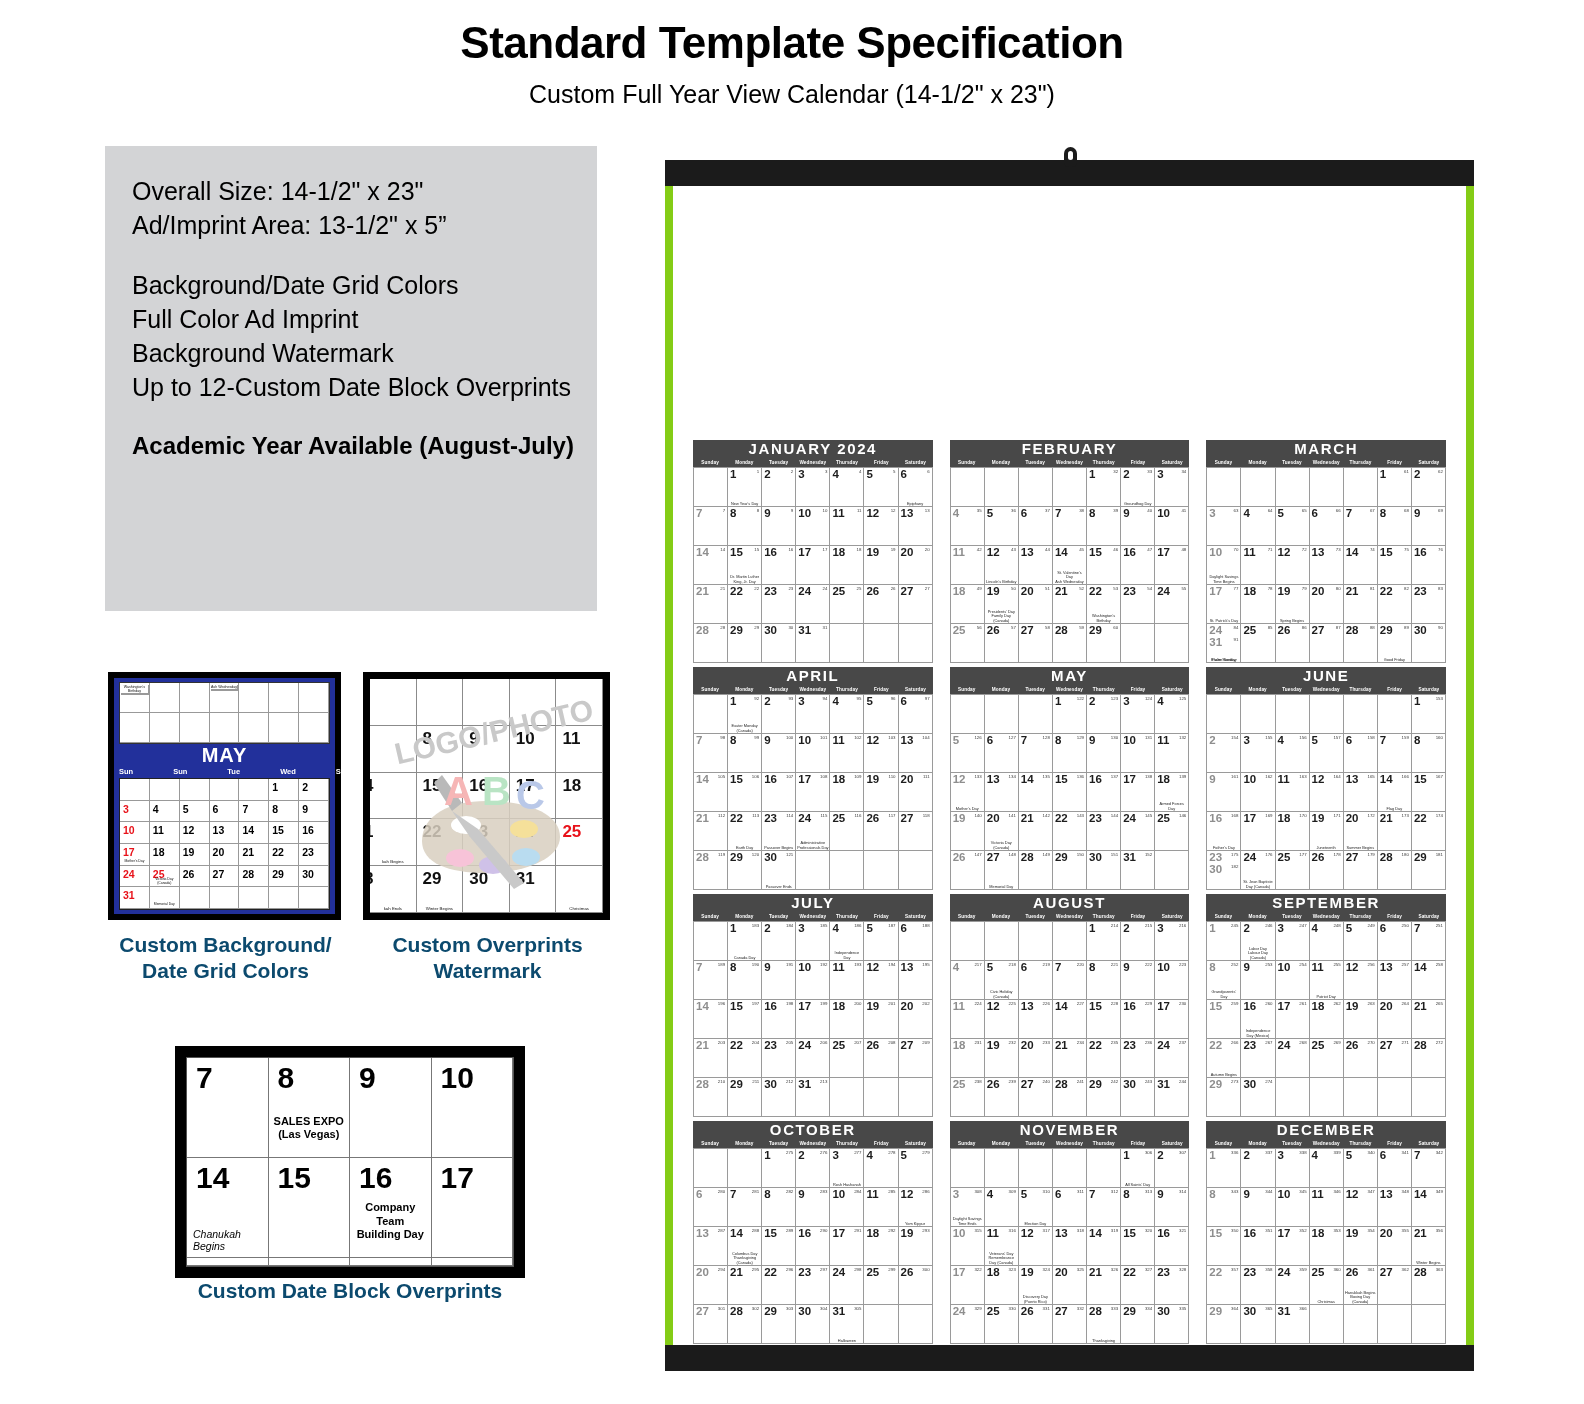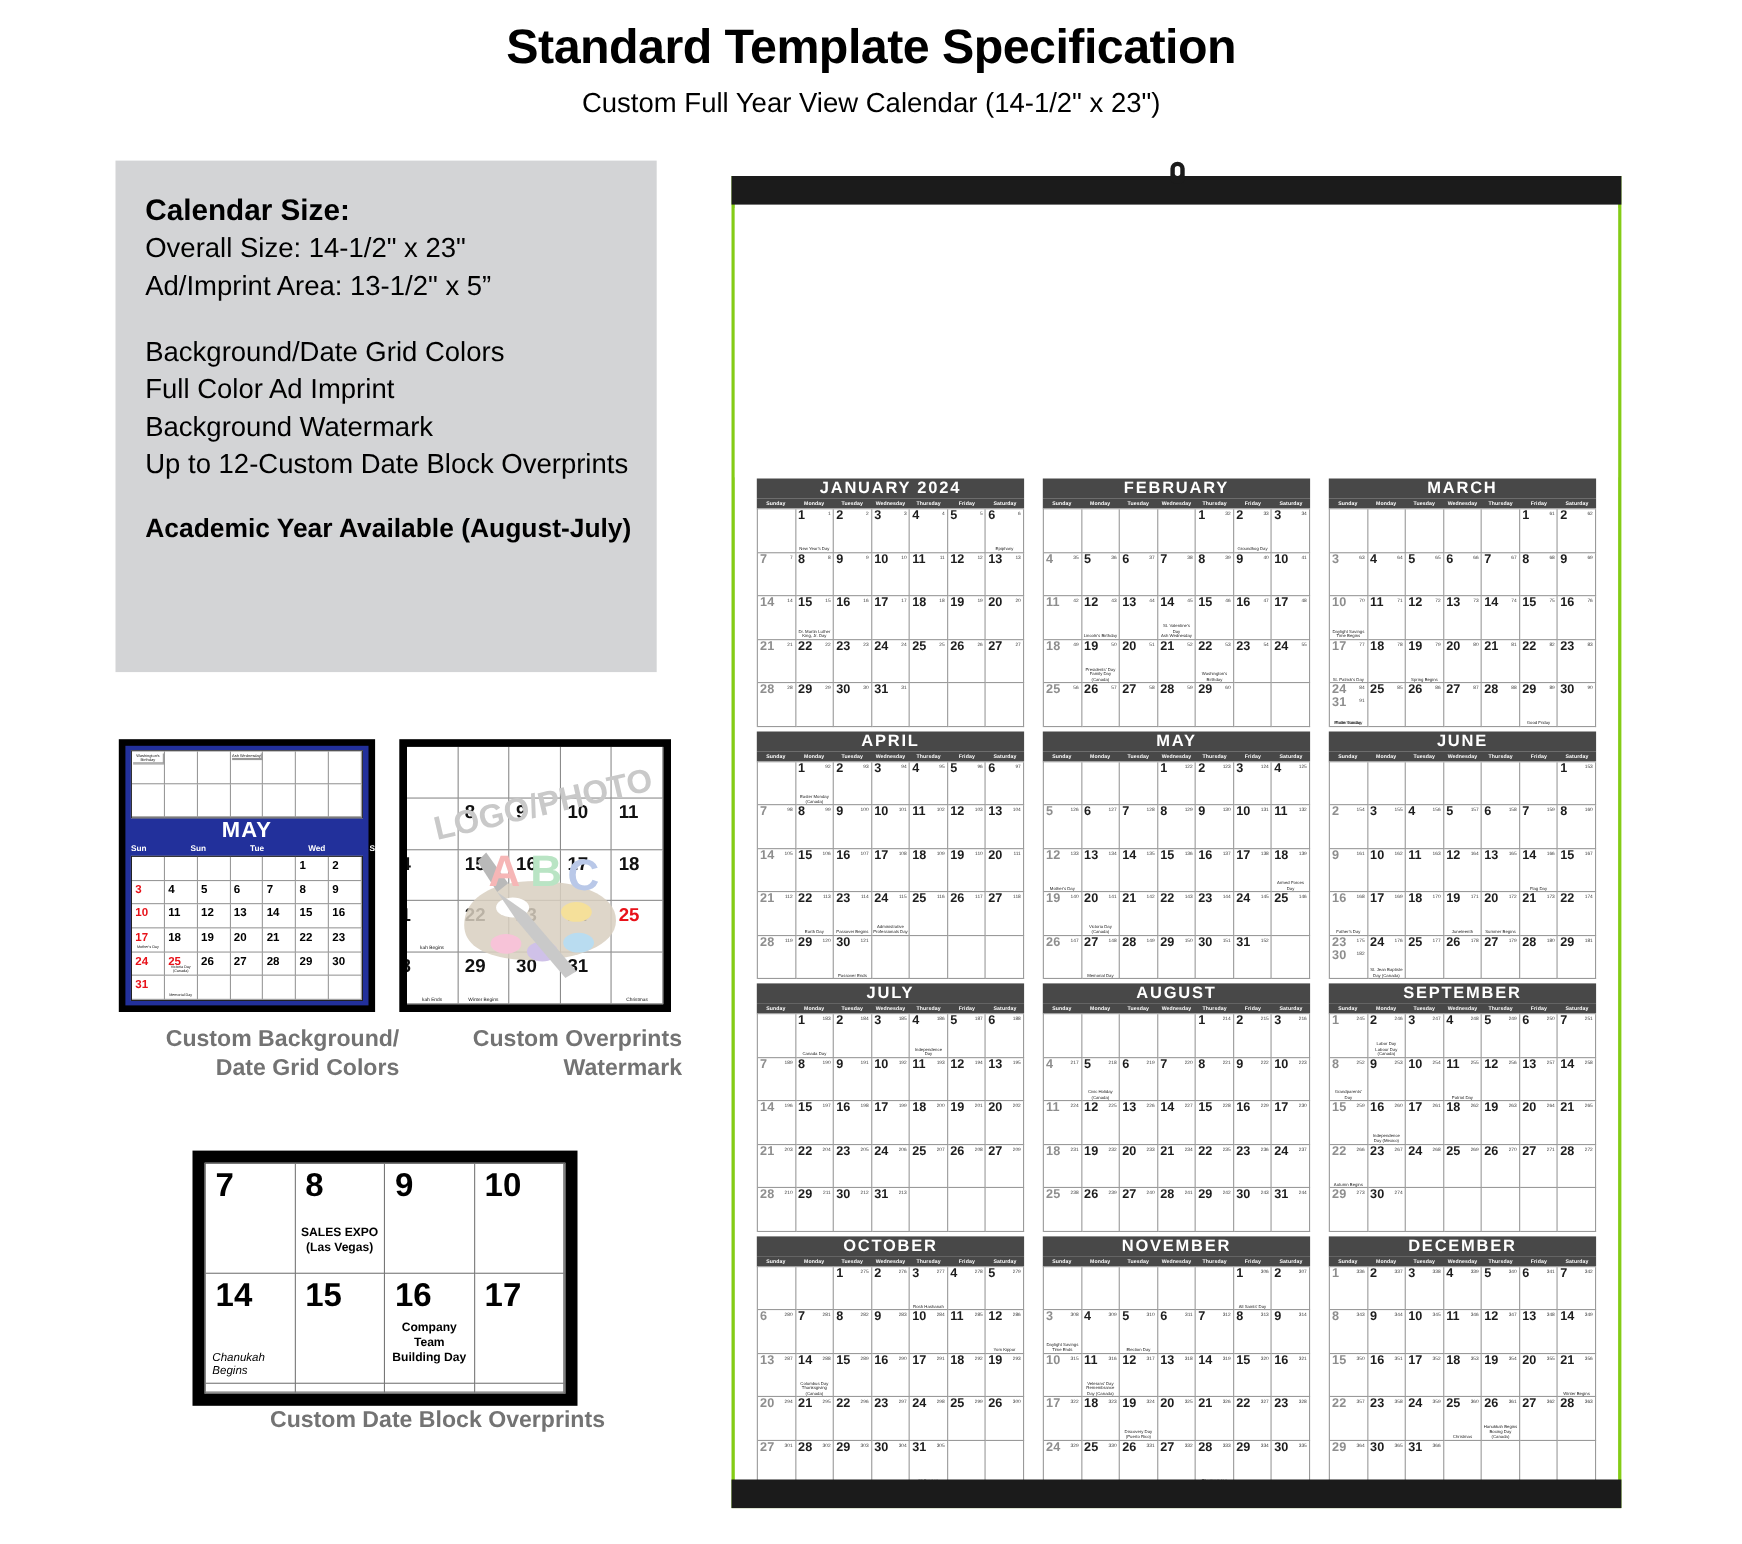--- a/index.html
+++ b/index.html
@@ -30,21 +30,21 @@
     padding:28px 0 0 27px;
   }
   .spec-h{font-size:27px;font-weight:bold;color:#000;line-height:1.30;}
   .spec-l{font-size:25px;font-weight:normal;color:#000;line-height:1.36;}
   .spec-gap{height:26px;}
   .spec-gap2{height:28px;}
   .spec-acad{font-size:24px;font-weight:bold;color:#000;}
 
   
   .thumb-cap{
-    text-align:right;font-size:21px;font-weight:bold;color:#737373;line-height:1.25;
+    text-align:center;font-size:21px;font-weight:bold;color:#0c4a6e;line-height:1.25;
   }
 
   
   #thumb-grid{
     position:absolute;left:108px;top:672px;width:233px;height:248px;
     background:#000;padding:6px;box-sizing:border-box;
   }
   #thumb-grid .inner{width:100%;height:100%;background:#22309b;position:relative;}
   #tg-adtable{position:absolute;left:5px;top:4px;right:5px;height:62px;background:#fff;
               display:grid;grid-template-columns:repeat(7,1fr);grid-template-rows:1fr 1fr;
@@ -96,21 +96,21 @@
   #ov-grid .c{border-right:1px solid #777;border-bottom:1px solid #777;position:relative;}
   #ov-grid .n{position:absolute;left:9px;top:3px;font-size:30px;font-weight:bold;color:#000;}
   #ov-grid .ev{position:absolute;left:2px;right:2px;bottom:16px;text-align:center;
                font-size:11px;font-weight:bold;color:#000;line-height:1.2;}
   #ov-grid .ev.small{font-size:10.5px;font-weight:normal;bottom:4px;font-style:italic;}
   #ov-grid .ev.left{text-align:left;left:6px;}
 
   
   #poster{
     position:absolute;left:665px;top:160px;width:809px;height:1211px;
-    background:#fff;border:3px solid #84cc16;box-sizing:border-box;
+    background:#fff;border:8px solid #84cc16;box-sizing:border-box;
   }
   #poster-hanger{
     position:absolute;left:665px;top:160px;width:809px;height:26px;
     background:#1b1b1b;
   }
   #hanger-hole{
     position:absolute;left:1064px;top:147px;width:13px;height:20px;
     background:#1b1b1b;border-radius:7px 7px 5px 5px;
   }
   #hanger-hole:after{content:"";position:absolute;left:4px;top:4px;width:5px;height:9px;
@@ -157,21 +157,20 @@
   .m-days .hol2{position:absolute;left:0;right:0;bottom:0;font-size:3.9px;
                 text-align:center;color:#1d1d1d;line-height:1.1;}
 </style>
 </head>
 <body>
 
 <div id="page-title">Standard Template Specification</div>
 <div id="page-subtitle">Custom Full Year View Calendar (14-1/2" x 23")</div>
 
 <div id="spec-panel">
-  <div class="spec-h">Calendar Size:</div>
   <div class="spec-l">Overall Size:  14-1/2" x 23"</div>
   <div class="spec-l">Ad/Imprint Area:  13-1/2" x 5”</div>
   <div class="spec-gap"></div>
   <div class="spec-l">Background/Date Grid Colors</div>
   <div class="spec-l">Full Color Ad Imprint</div>
   <div class="spec-l">Background Watermark</div>
   <div class="spec-l">Up to 12-Custom Date Block Overprints</div>
   <div class="spec-gap2"></div>
   <div class="spec-acad">Academic Year Available (August-July)</div>
 </div>

